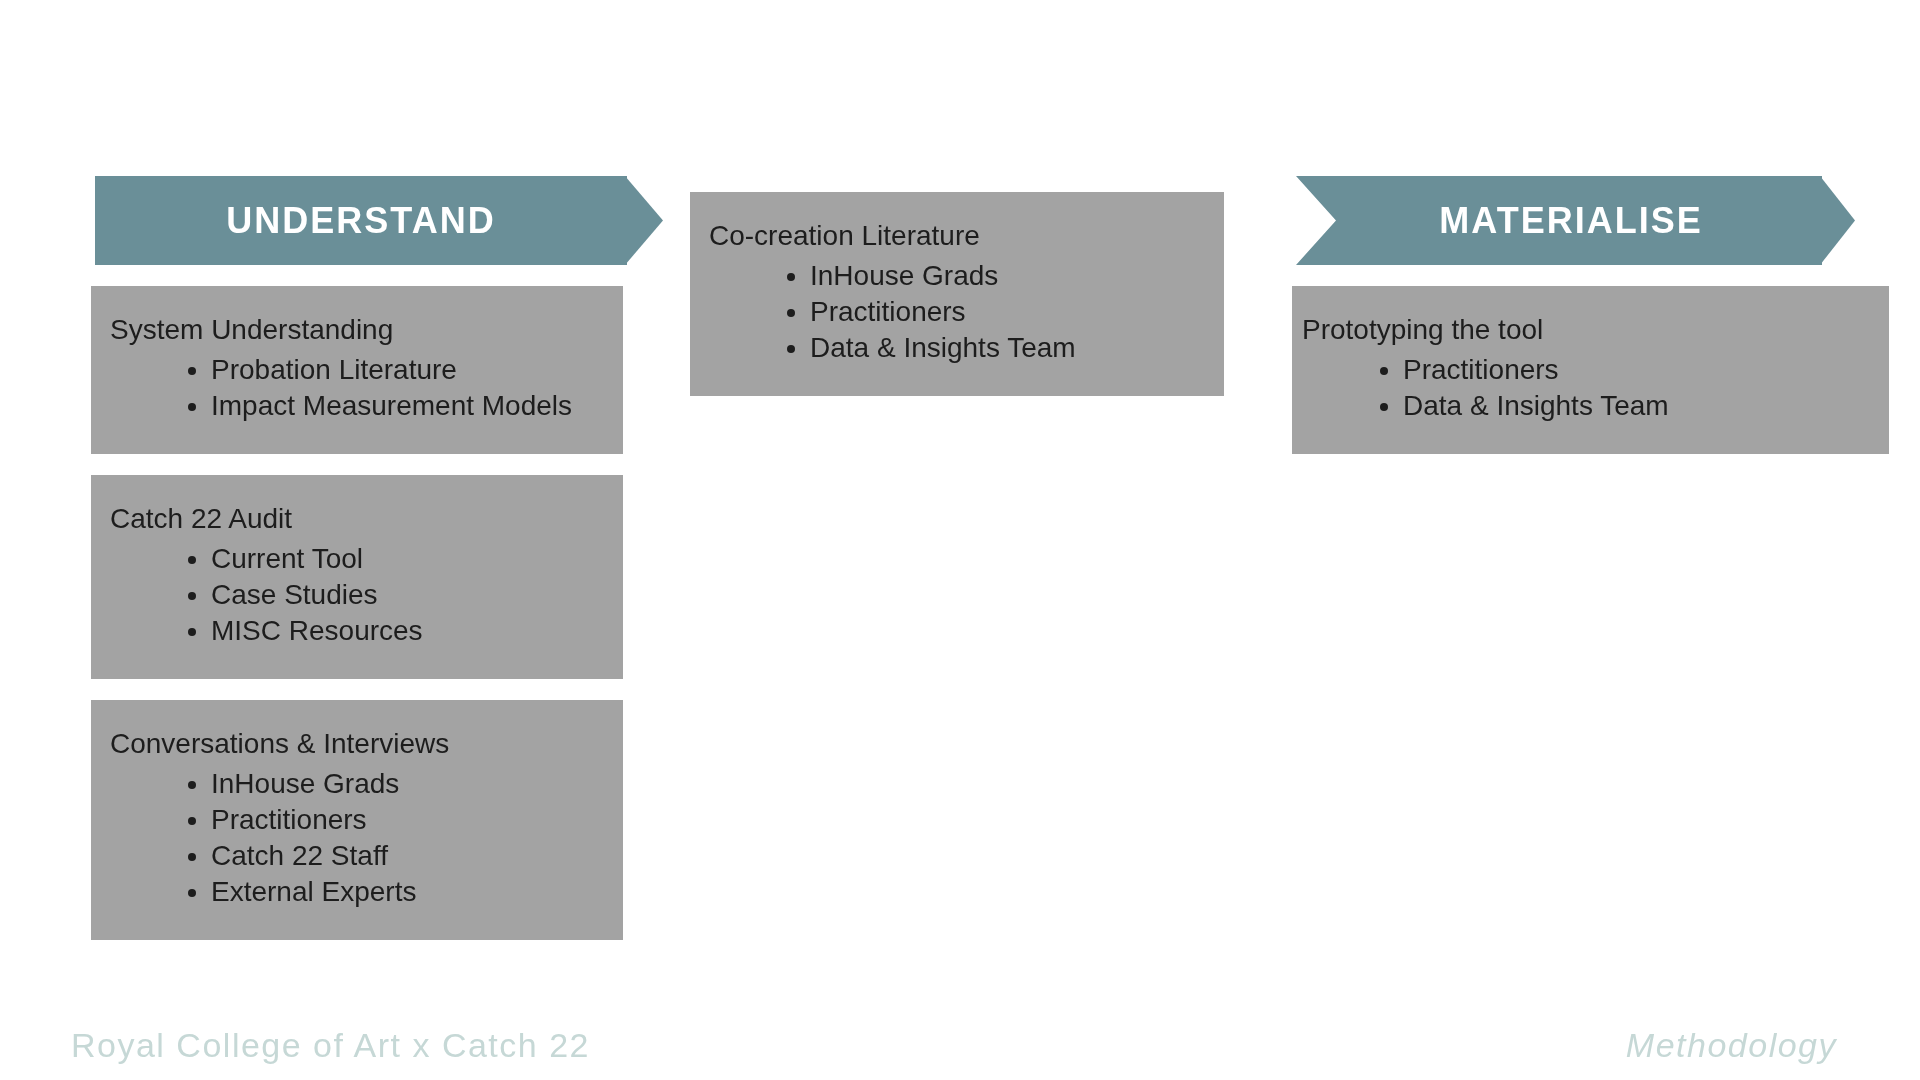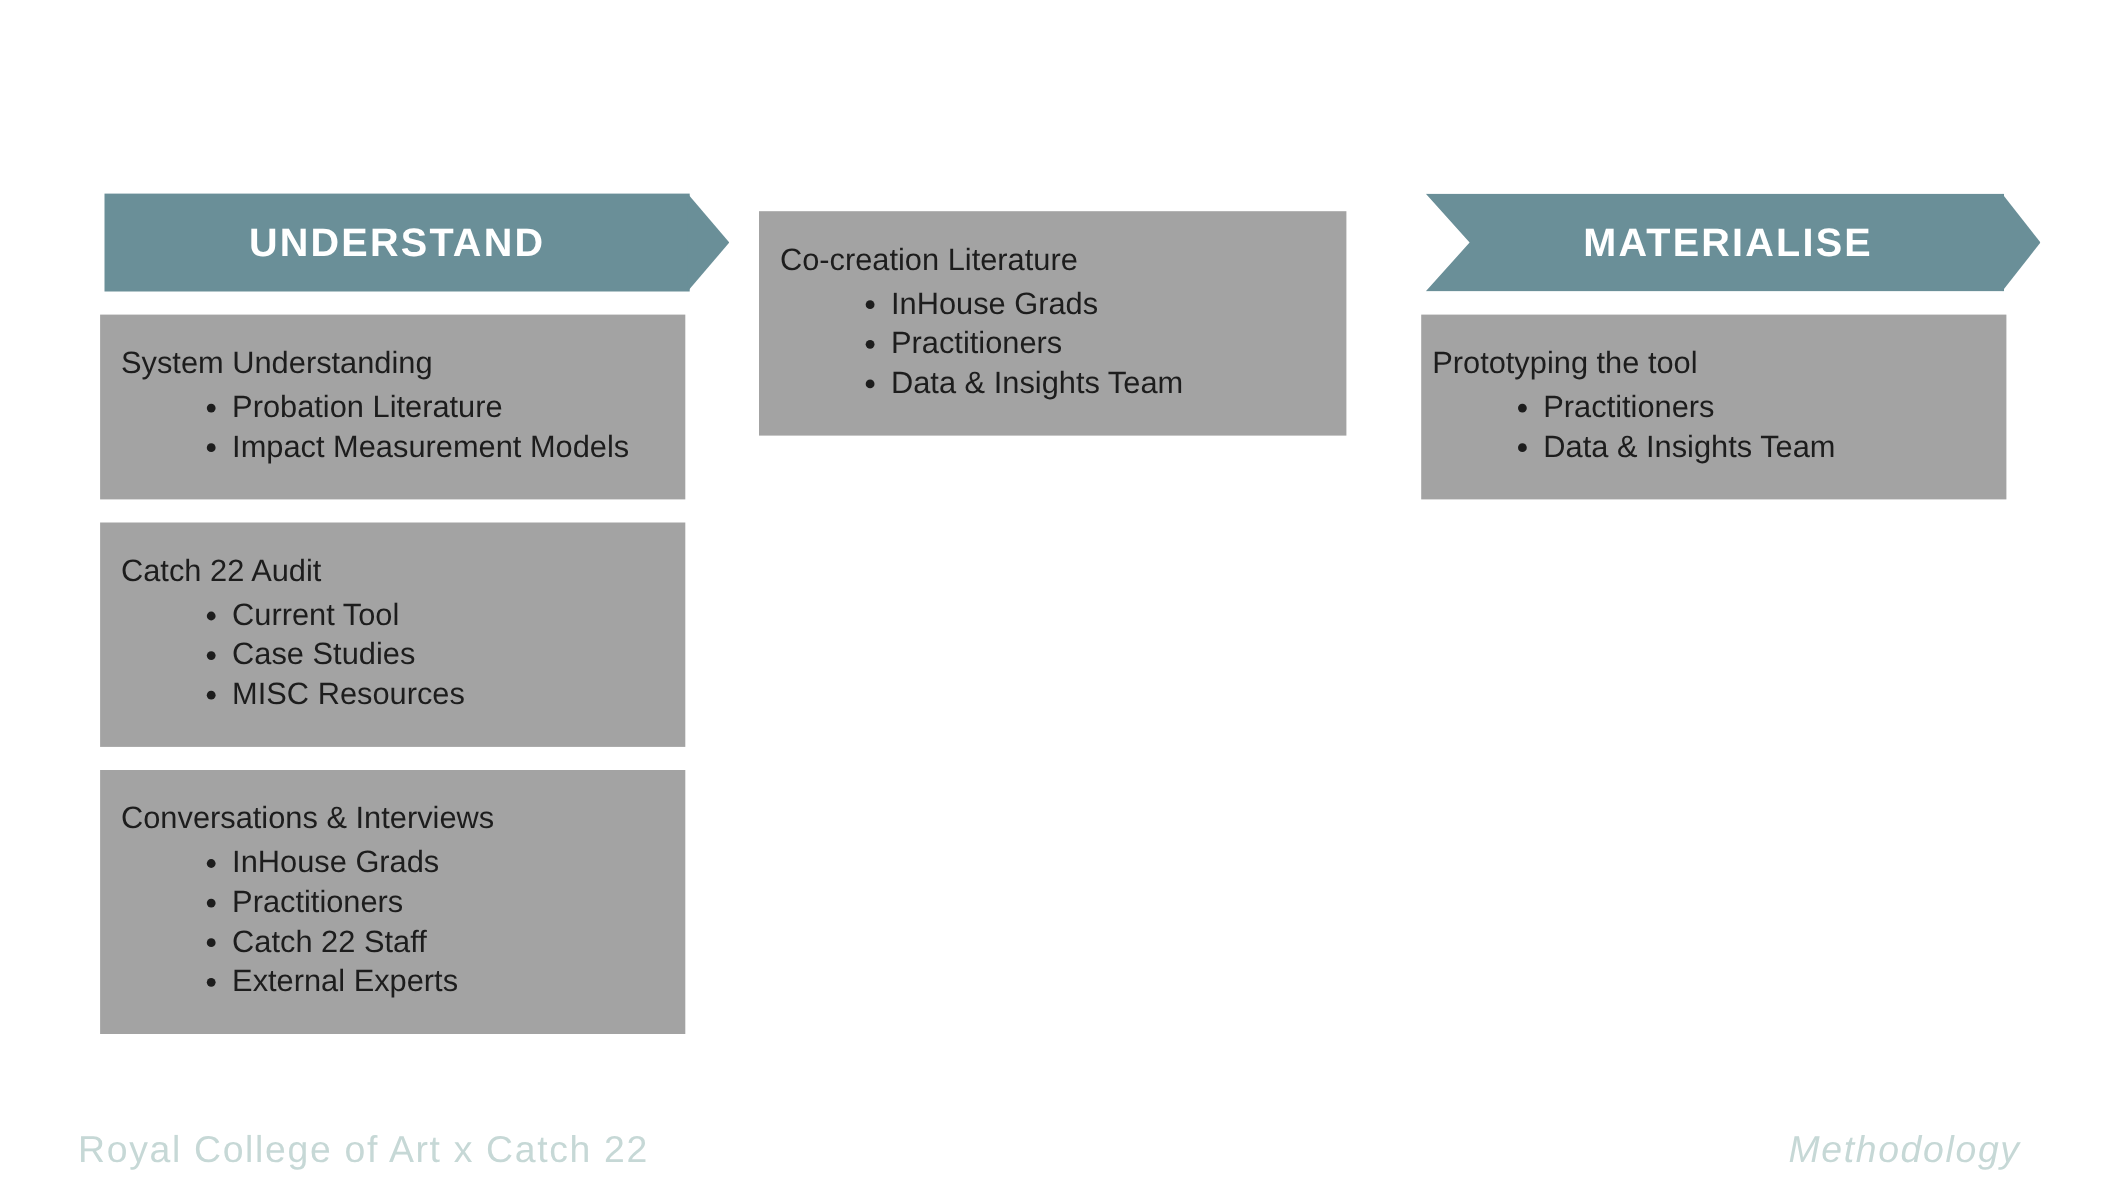--- a/index.html
+++ b/index.html
@@ -48,21 +48,21 @@
     background: #a3a3a3;
     margin-top: 21px;
     padding: 26px 18px 26px 19px;
     color: #1d1d1d;
     font-size: 28px;
     line-height: 36px;
   }
   .box:first-of-type { margin-top: 16px; }
   .col-0 .box { width: 532px; }
   .col-1 .box { width: 534px; }
-  .col-2 .box { width: 532px; padding-left: 10px; }
+  .col-2 .box { width: 597px; padding-left: 10px; }
 
   .box ul { margin: 4px; padding-left: 97px; list-style: disc; }
   .box li { line-height: 36px; }
 
   
   .footer-left, .footer-right {
     position: absolute; bottom: 15px;
     color: #c6d8d6;
     font-size: 34px;
     letter-spacing: 1.5px;

